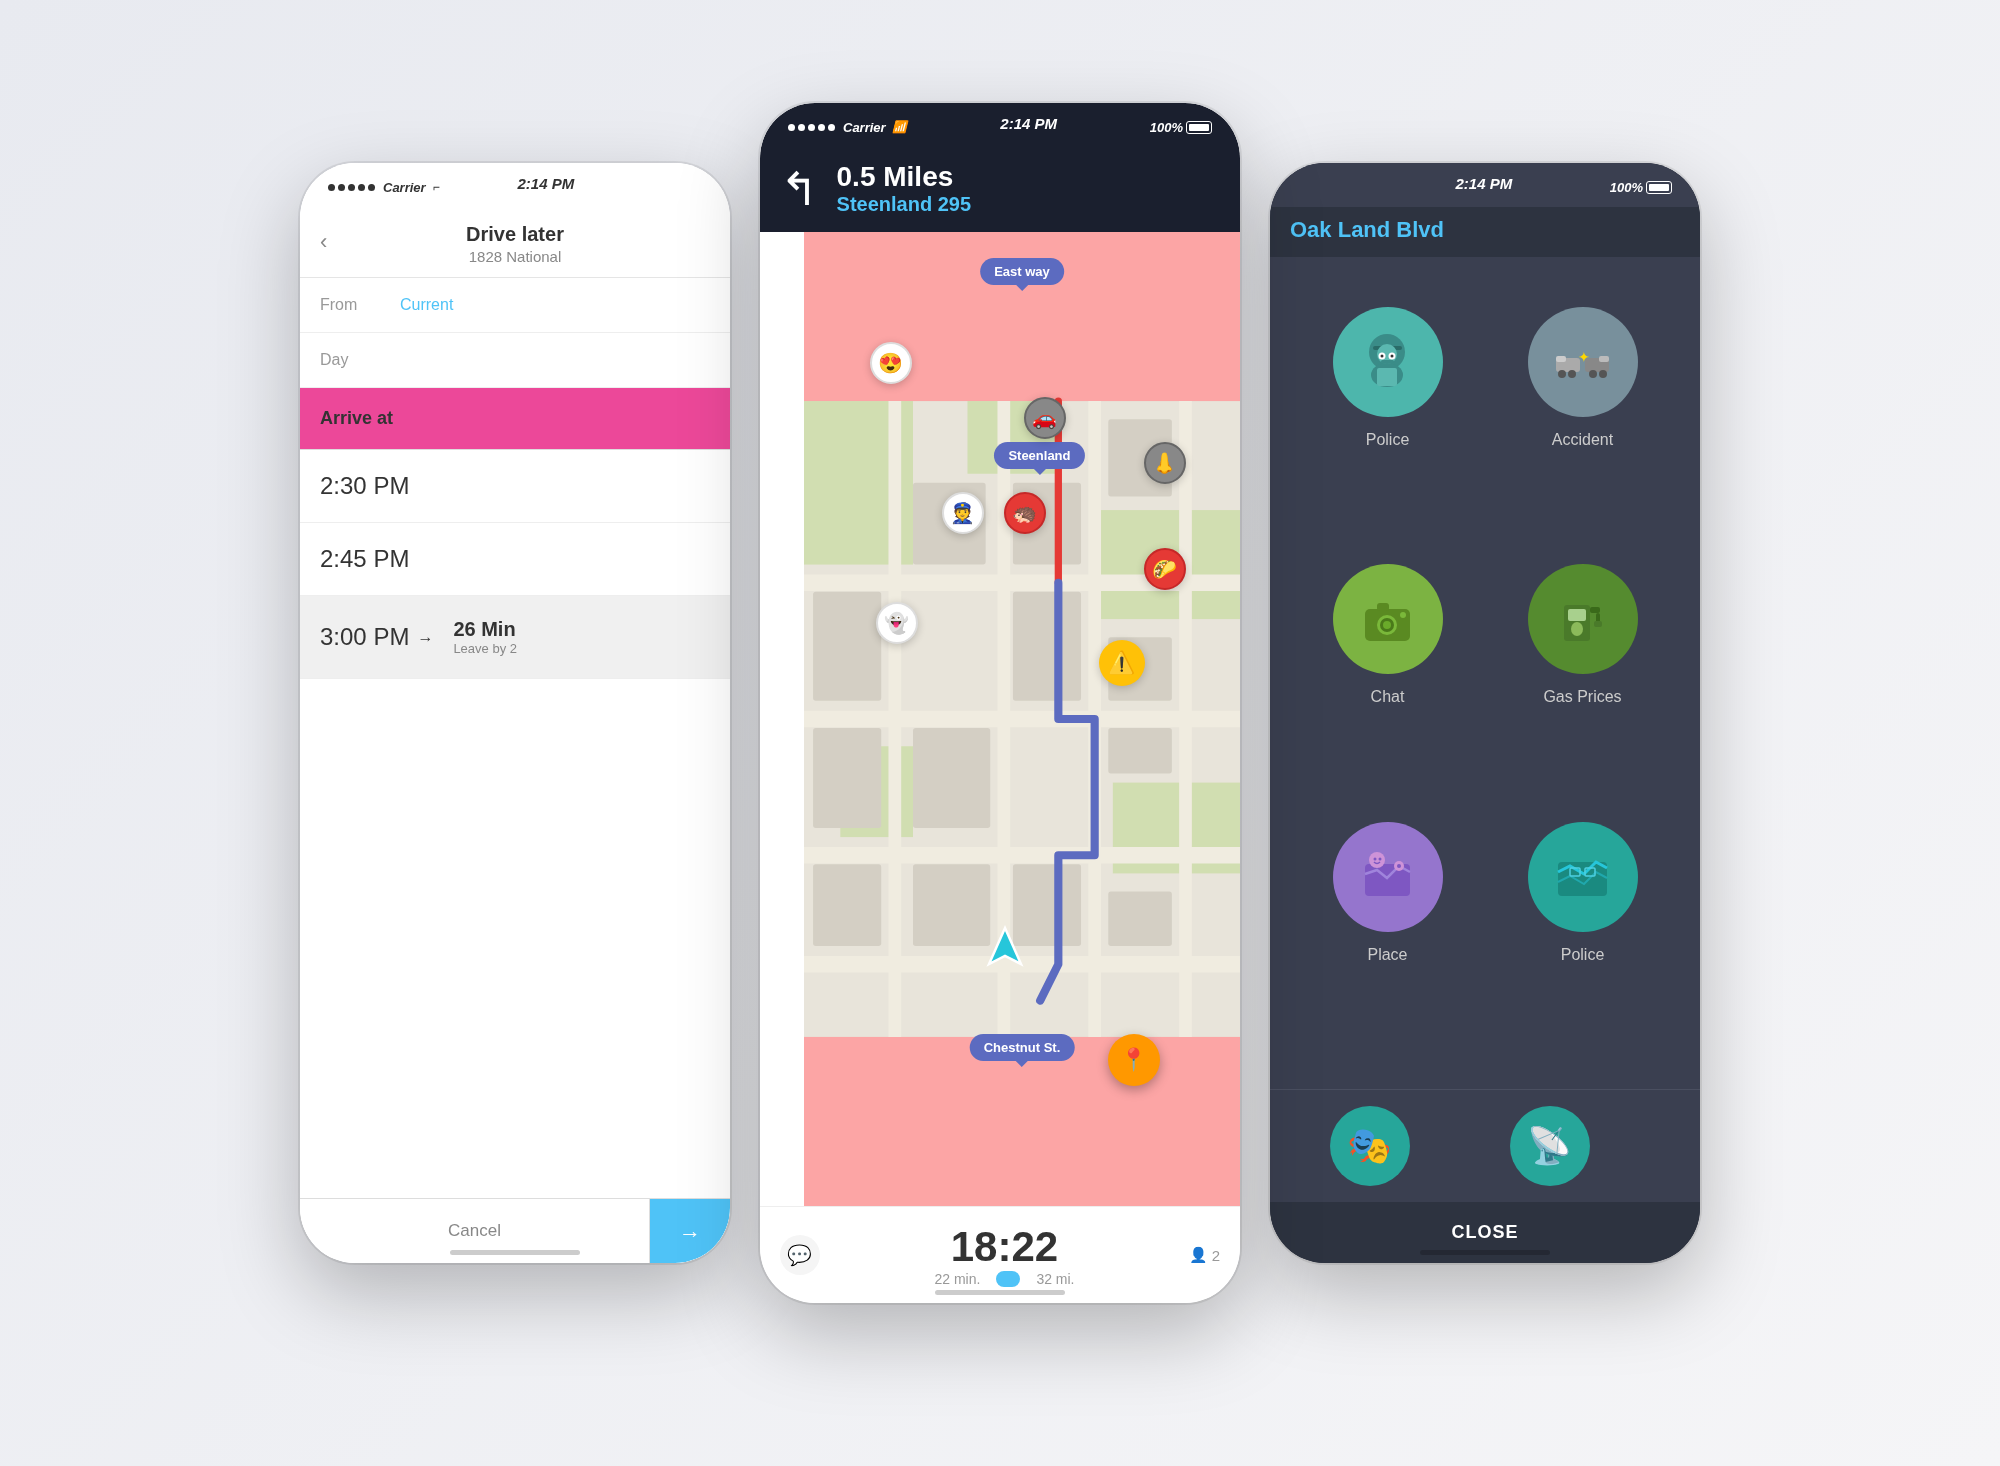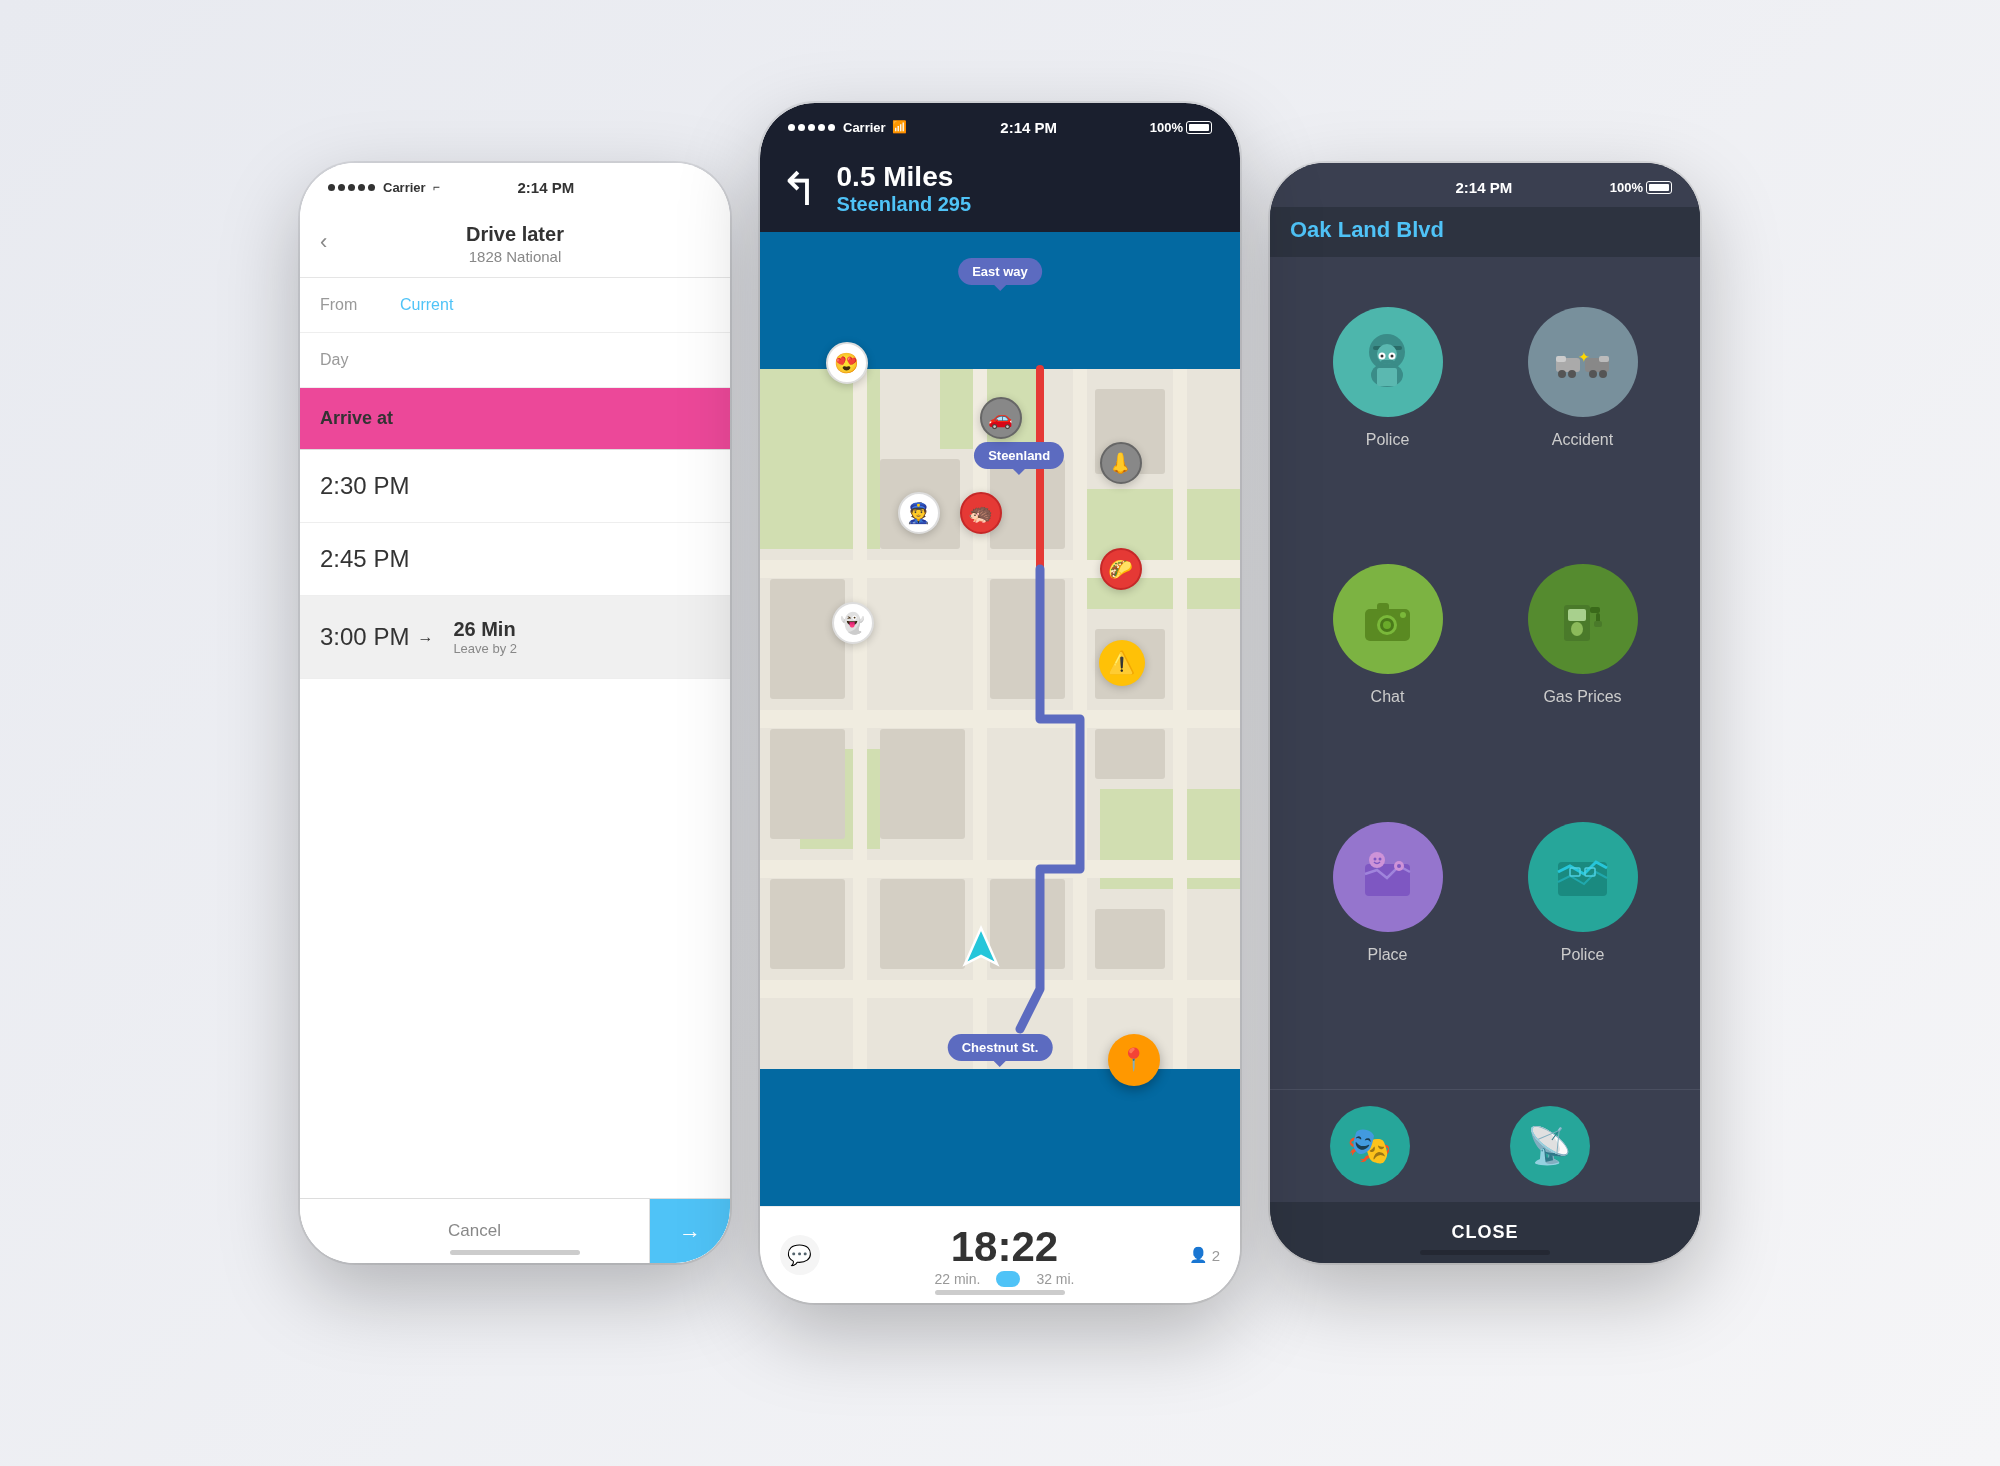--- a/index.html
+++ b/index.html
@@ -70,26 +70,26 @@
     .phone-screen {
       position: absolute;
       top: 0; left: 0; right: 0; bottom: 0;
       border-radius: 55px;
       overflow: hidden;
     }
 
     
     .status-bar {
       display: flex;
-      align-items: center;
       justify-content: space-between;
       padding: 12px 28px 8px;
       font-size: 14px;
       font-weight: 600;
       height: 44px;
+      font-style: italic;
     }
 
     .status-bar-dark {
       background: #1a1f2e;
       color: white;
     }
 
     .status-bar-light {
       background: white;
       color: #333;
@@ -263,22 +263,23 @@
 
     .nav-street {
       font-size: 20px;
       color: #4fc3f7;
       font-weight: 600;
     }
 
     .map-area {
       flex: 1;
       position: relative;
-      background: #0369a1;
+      background: #fca5a5;
       overflow: hidden;
+      margin-left: 44px;
     }
 
     
     .map-svg {
       position: absolute;
       top: 0; left: 0;
       width: 100%;
       height: 100%;
     }
 

